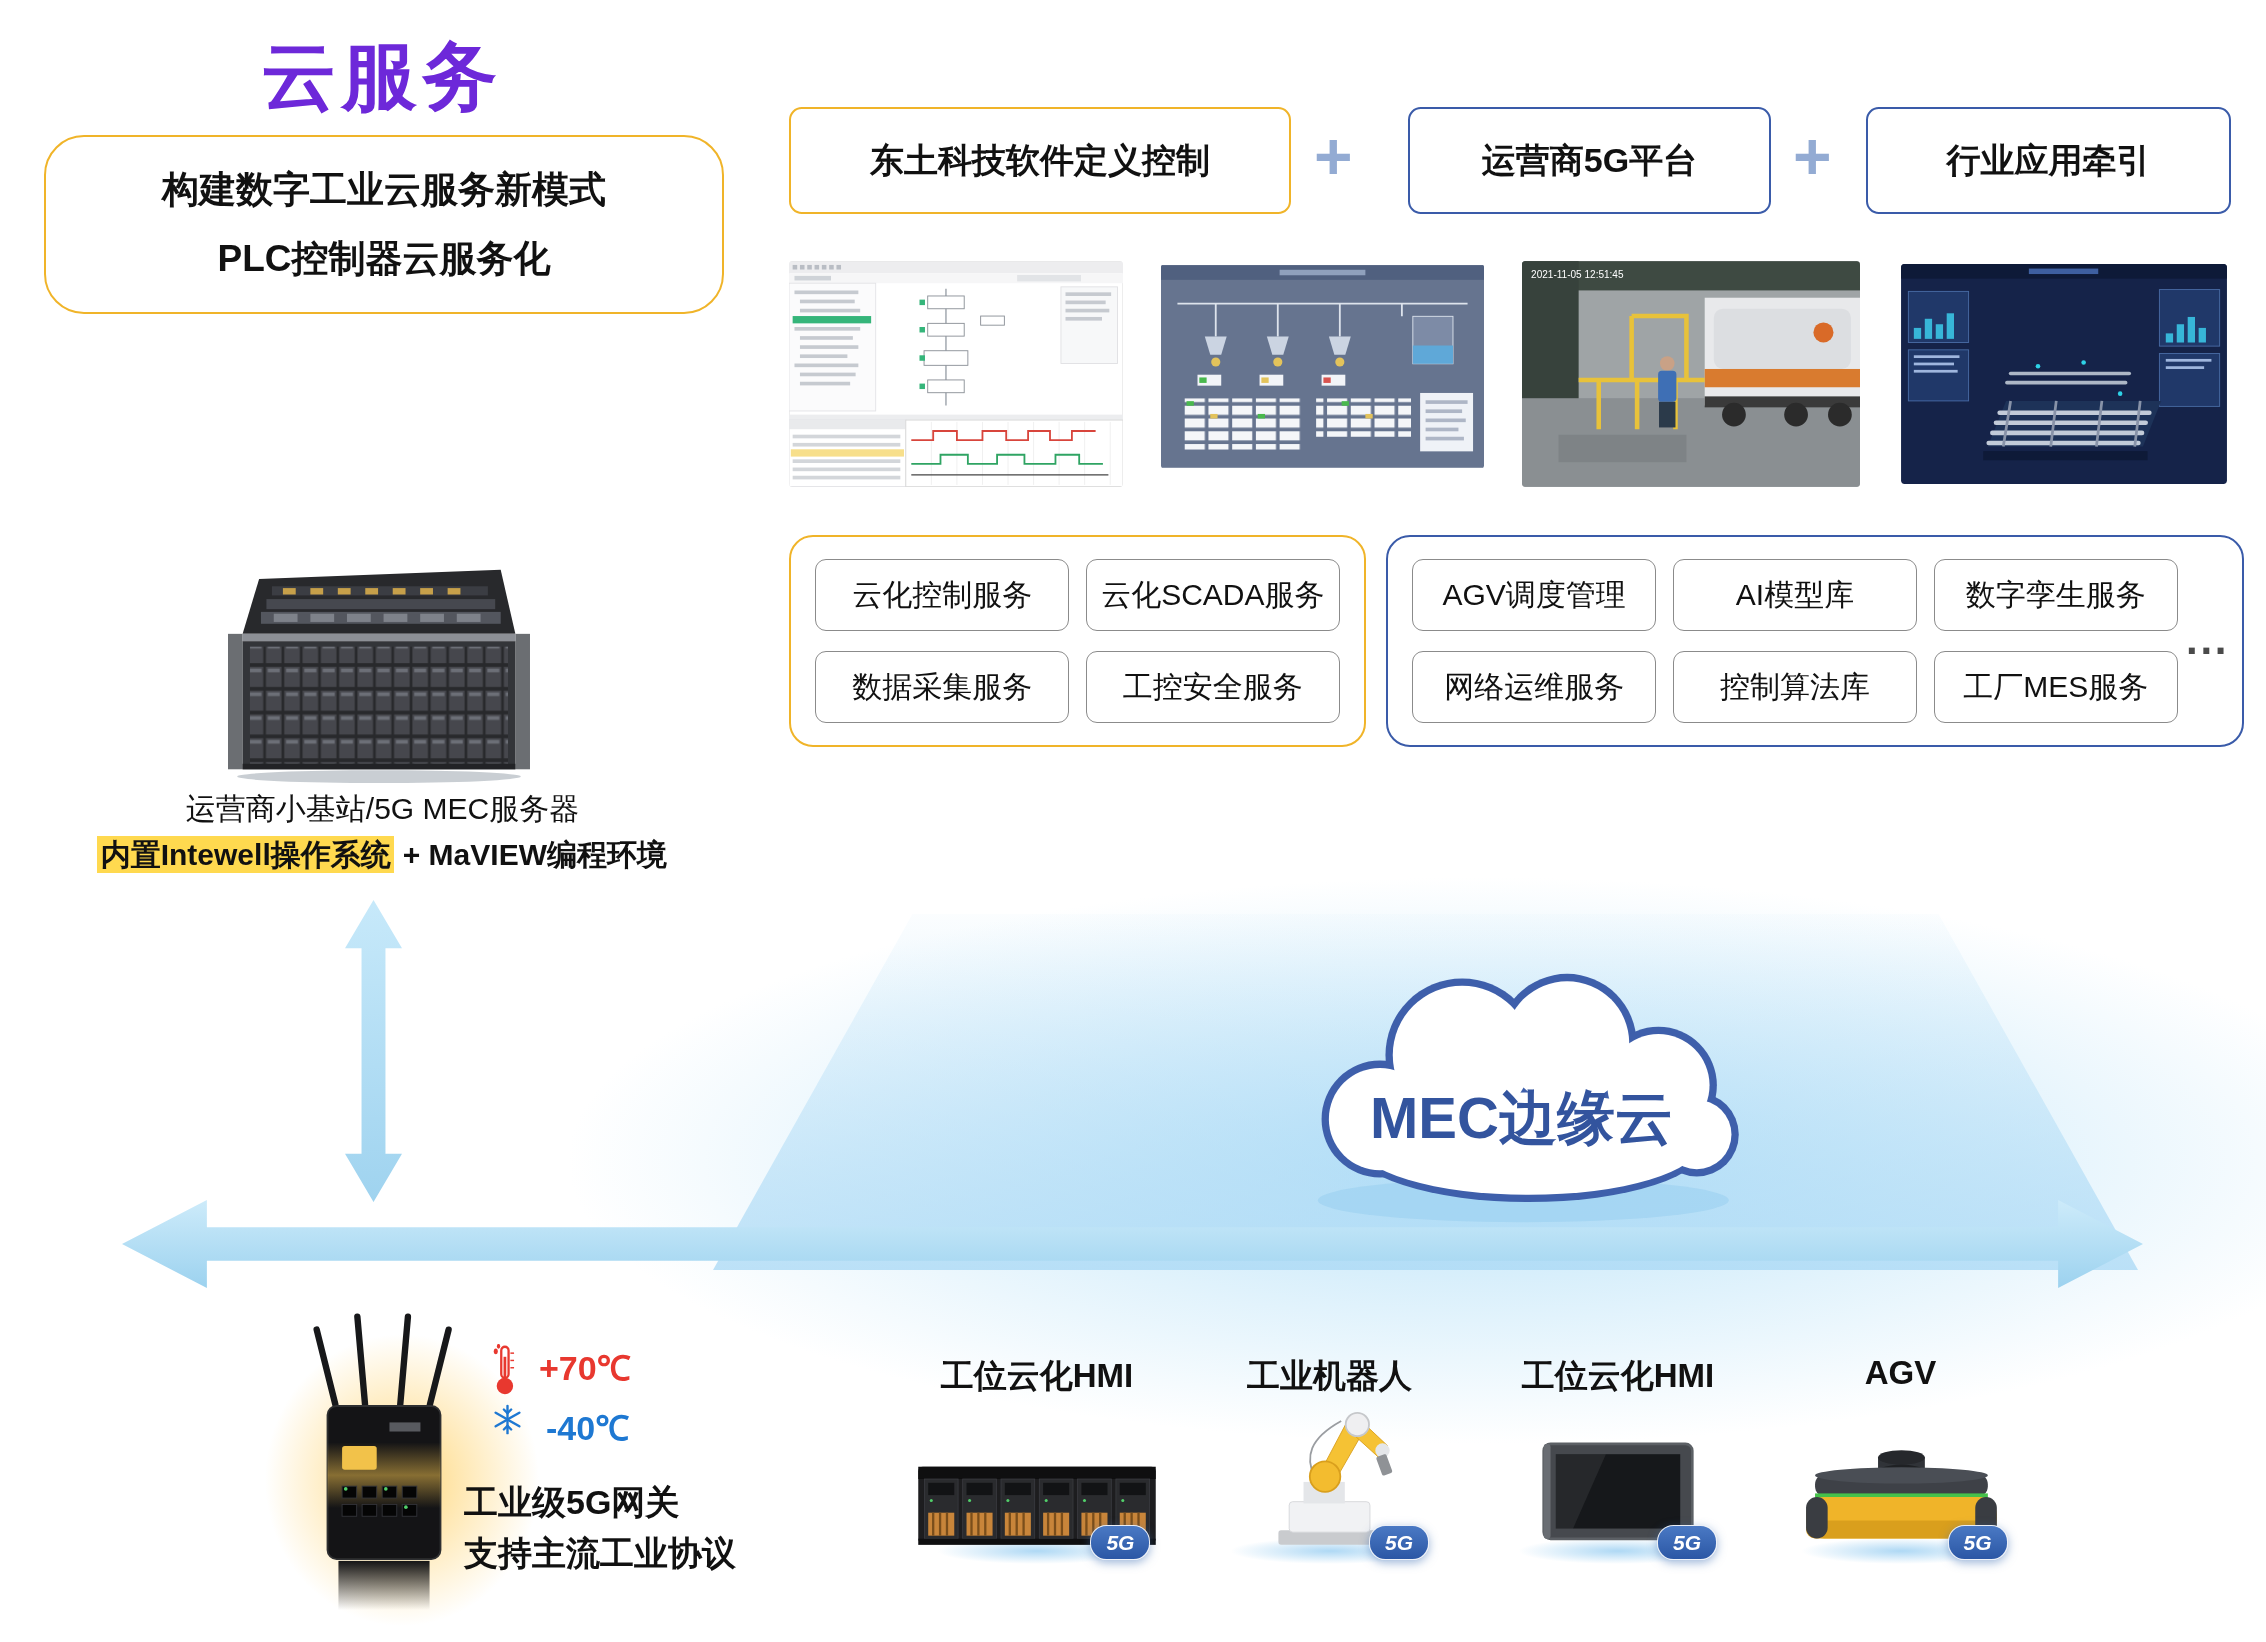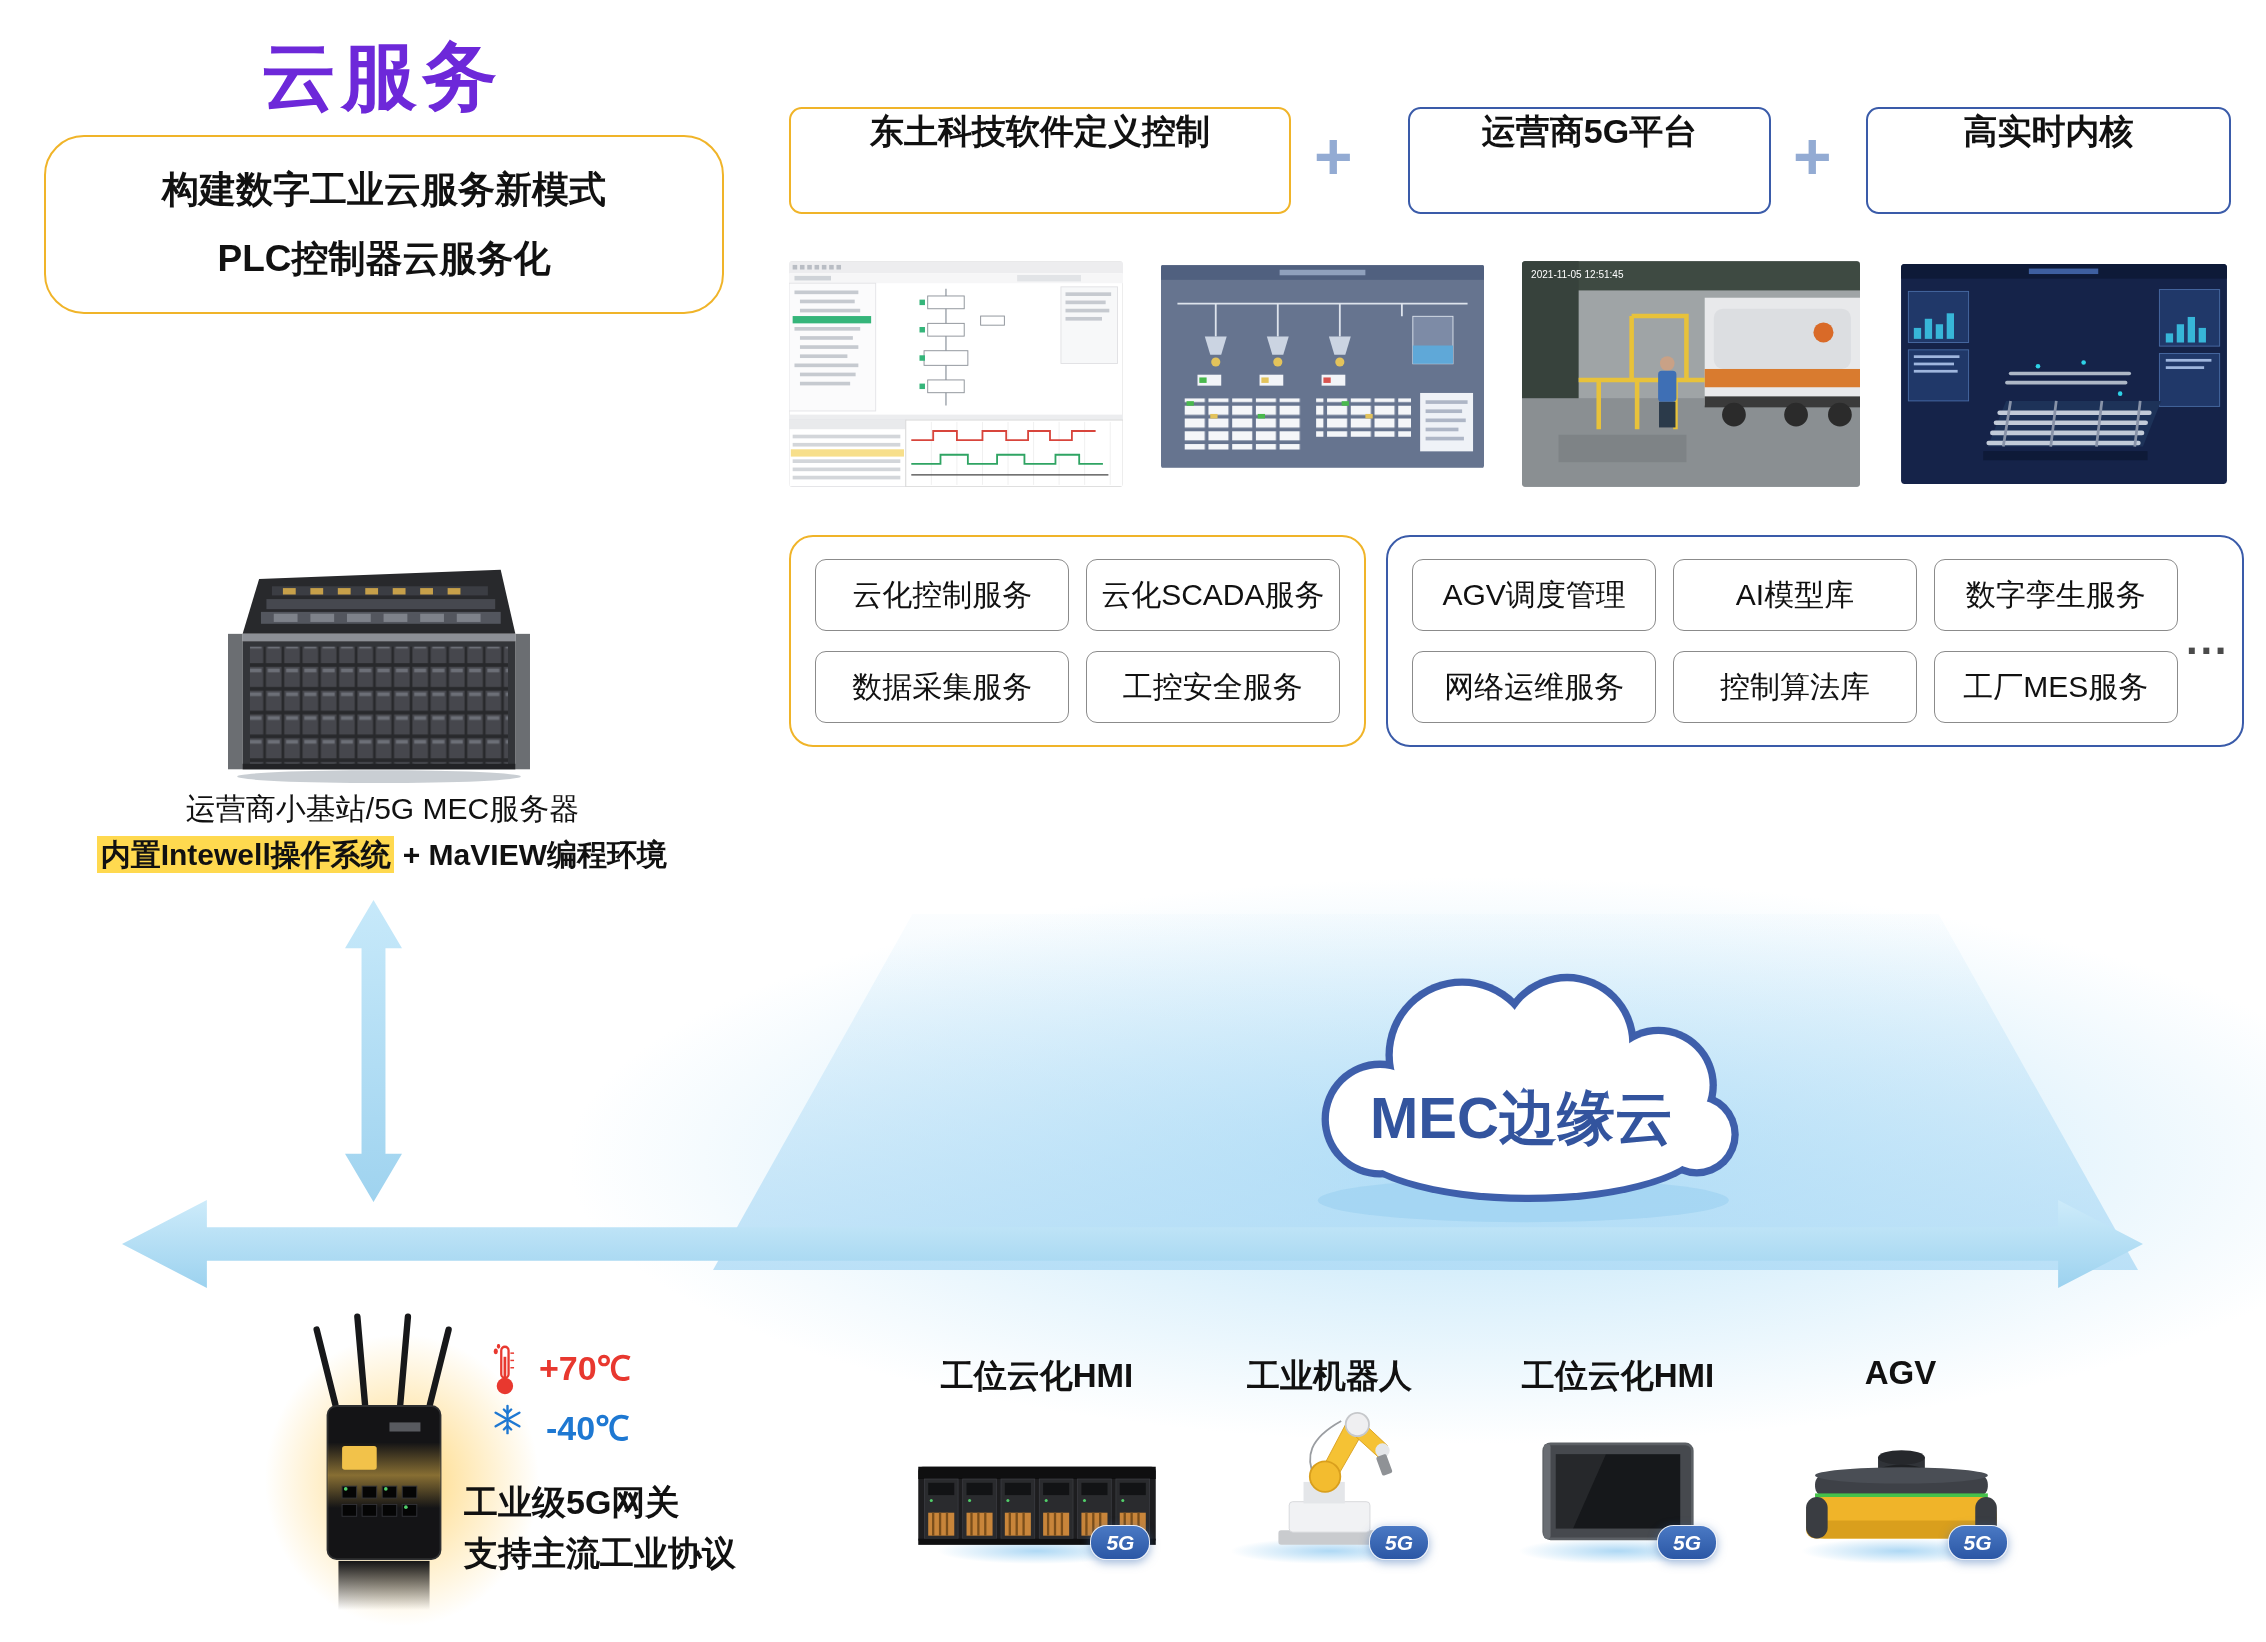--- a/index.html
+++ b/index.html
@@ -7,21 +7,21 @@
          font-family:"Liberation Sans",sans-serif;color:#111;}
   .abs{position:absolute;}
 
   
   .page-title{left:44px;top:27.4px;width:676px;text-align:center;font-size:75px;font-weight:900;letter-spacing:5.5px;color:#6d28d9;}
   .header-box{left:44px;top:135px;width:676px;height:175px;border:2.7px solid #F0B429;border-radius:40px;
               display:flex;flex-direction:column;align-items:center;justify-content:center;gap:18.3px;background:#fff;}
   .header-box div{font-size:37px;font-weight:700;}
 
   
-  .pillar{height:103px;border-radius:12.8px;background:#fff;display:flex;align-items:flex-start;justify-content:center;
+  .pillar{height:103px;border-radius:12.8px;background:#fff;display:flex;align-items:center;justify-content:center;
           font-size:34px;font-weight:700;}
   .pillar.yb{border:2.7px solid #F0B429;}
   .pillar.bb{border:2.7px solid #3A5BA9;}
   .plus{font-size:66px;font-weight:700;color:#93ABD3;line-height:1;}
 
   
   .shot{border-radius:3.7px;overflow:hidden;}
   .shot svg{display:block;width:100%;height:100%;}
 
   
@@ -94,21 +94,21 @@
 
   <div class="abs pillar yb" style="left:789px;top:107px;width:498px;">
     <span>东土科技软件定义控制</span>
   </div>
   <div class="abs plus" style="left:1314px;top:123px;">+</div>
   <div class="abs pillar bb" style="left:1408px;top:107px;width:359px;">
     <span>运营商5G平台</span>
   </div>
   <div class="abs plus" style="left:1793px;top:123px;">+</div>
   <div class="abs pillar bb" style="left:1866px;top:107px;width:361px;">
-    <span>高实时内核</span>
+    <span>行业应用牵引</span>
   </div>
 
   <div class="abs shot" style="left:789px;top:261px;width:334px;height:226px;">
     <svg viewBox="0 0 366 247">
       <rect width="366" height="247" fill="#fff" stroke="#D8D8D8"></rect>
       <rect width="366" height="13" fill="#EDEDEF"></rect>
       <g fill="#B9BDC4">
           <rect x="4" y="4" width="5" height="5"></rect>
           <rect x="12" y="4" width="5" height="5"></rect>
           <rect x="20" y="4" width="5" height="5"></rect>

